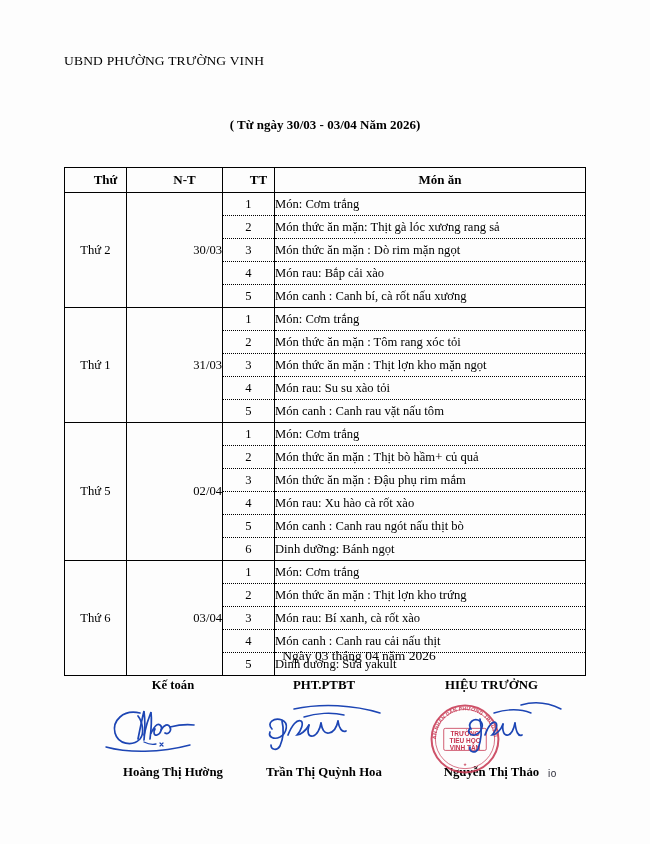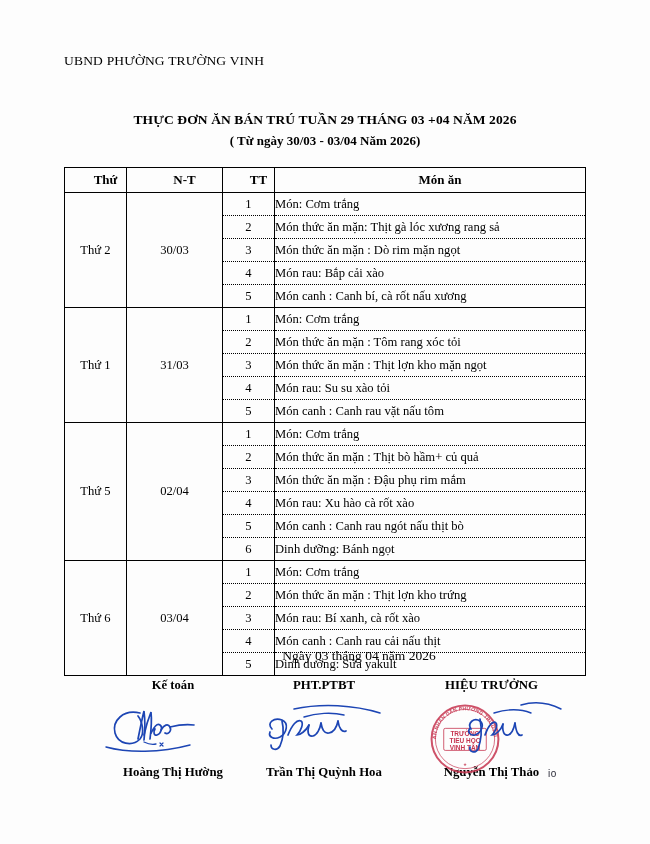--- a/index.html
+++ b/index.html
@@ -97,21 +97,21 @@
   .col-tt    { width: 52px; }
   .col-mon   { width: 311px; }
 
   .day-cell {
     text-align: center;
     border-bottom: 1.3px solid #000;
     font-size: 12.4px;
     margin-top: 44px;
   }
   .date-cell {
-    text-align: center;
+    text-align: right;
     border-bottom: 1.3px solid #000;
     font-size: 13px;
   }
   .tt-cell {
     text-align: center;
     border-bottom: 1px dotted #000;
     height: 22px;
     font-size: 12.6px;
   }
   .dish-cell {
@@ -205,21 +205,20 @@
 </head>
 <body>
 
 <div class="page">
 
   <div class="letterhead">
     <div class="lh-line1">UBND PHƯỜNG TRƯỜNG VINH</div>
   </div>
 
   <div class="title-block">
-    <div class="doc-title">THỰC ĐƠN ĂN BÁN TRÚ TUẦN 29 THÁNG 03 +04 NĂM 2026</div>
     <div class="doc-subtitle">( Từ ngày 30/03 - 03/04 Năm 2026)</div>
   </div>
 
   <table class="menu-table">
     <colgroup>
       <col class="col-thu">
         <col class="col-nt">
         <col class="col-tt">
         <col class="col-mon">
     </colgroup>

